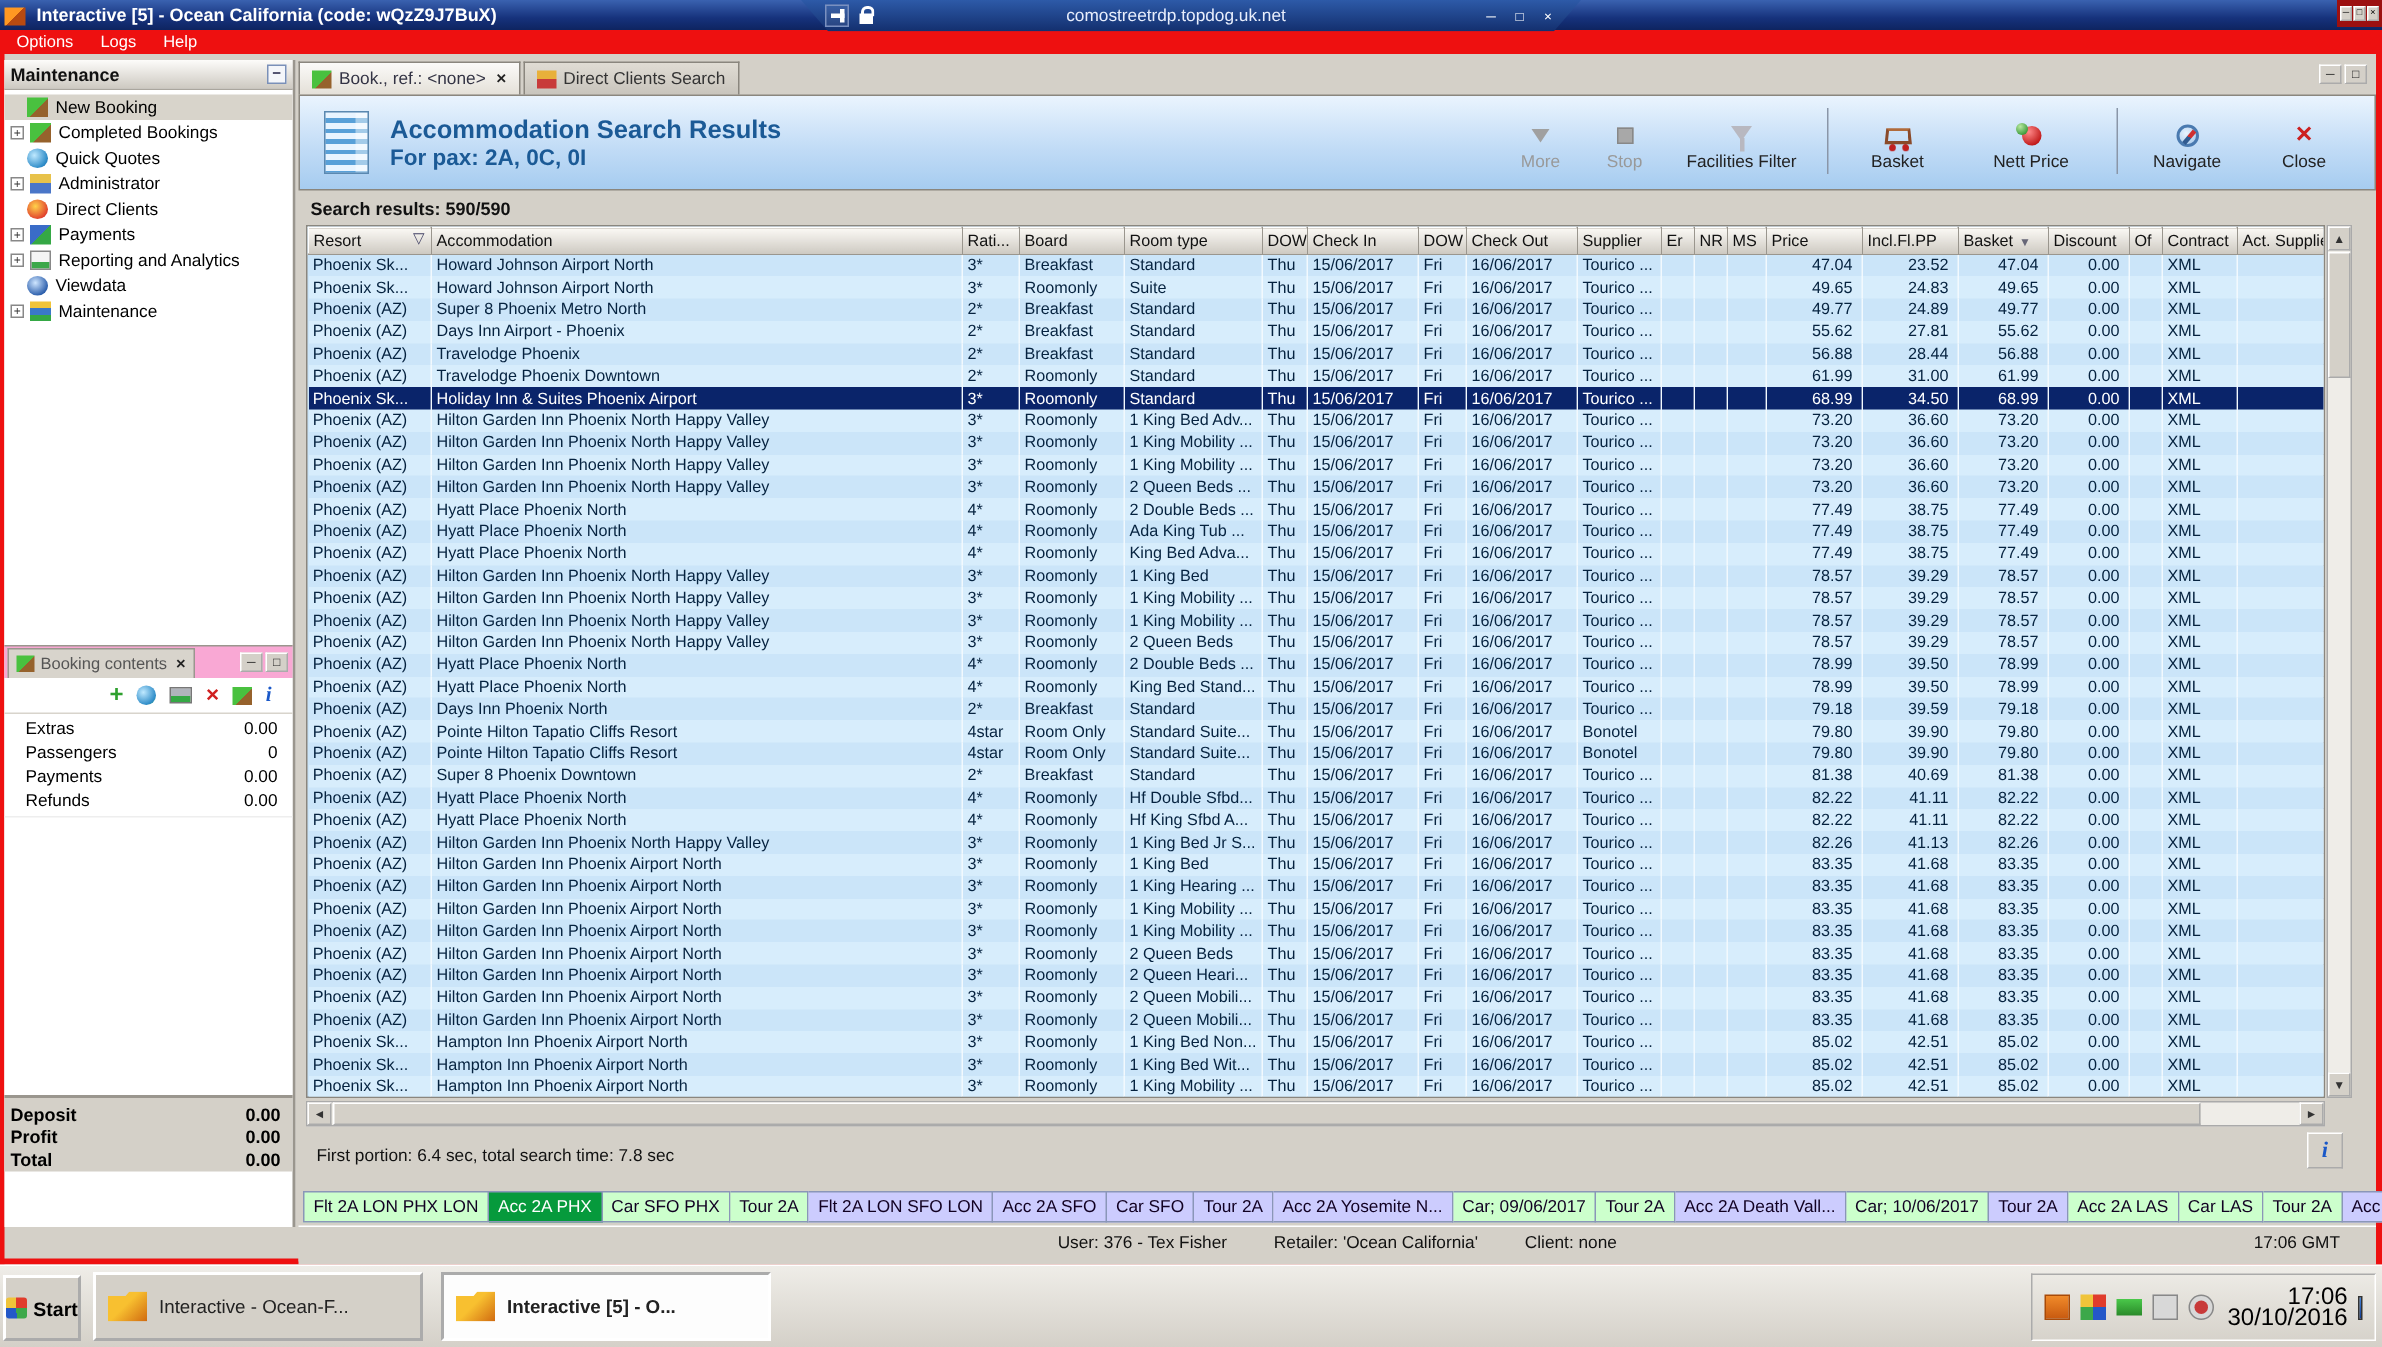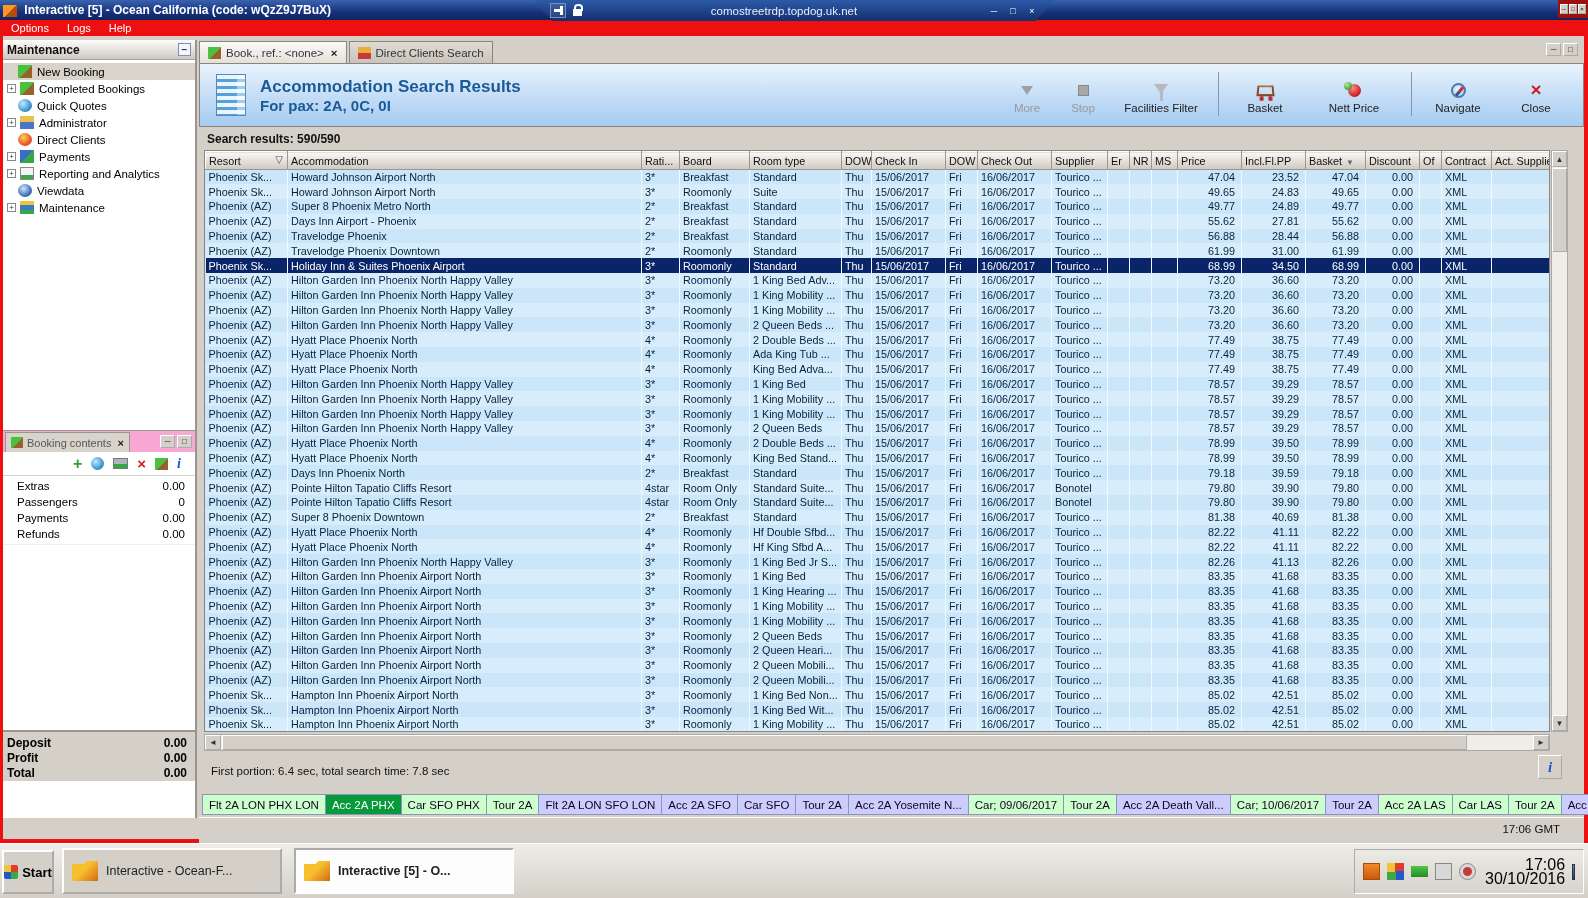--- a/index.html
+++ b/index.html
@@ -1344,20 +1344,25 @@
         <span class="btab t-lav">Tour 2A</span>
         <span class="btab t-green">Acc 2A LAS</span>
         <span class="btab t-green">Car LAS</span>
         <span class="btab t-green">Tour 2A</span>
         <span class="btab t-lav">Acc 2A Grand Cany...</span>
       </span>
 
   </div>
 
   <div id="status-bar">
+    <div id="status-center">
+      <span>User: 376 - Tex Fisher</span>
+      <span>Retailer: 'Ocean California'</span>
+      <span>Client: none</span>
+    </div>
     <span id="status-time">17:06 GMT</span>
   </div>
 </div>
 
 <div id="taskbar">
   <div id="start-btn">
     <span class="winflag"></span>
     <span>Start</span>
   </div>
   <span id="task-buttons"><div class="task-btn" style="left: 62px;">

